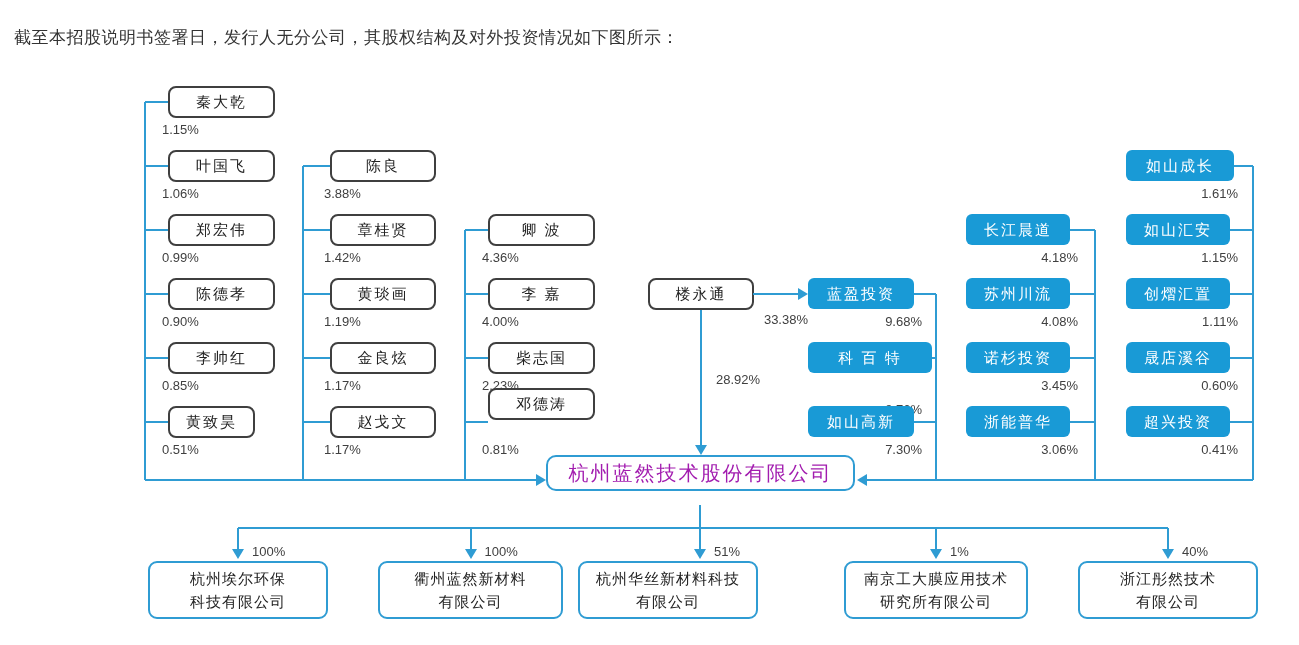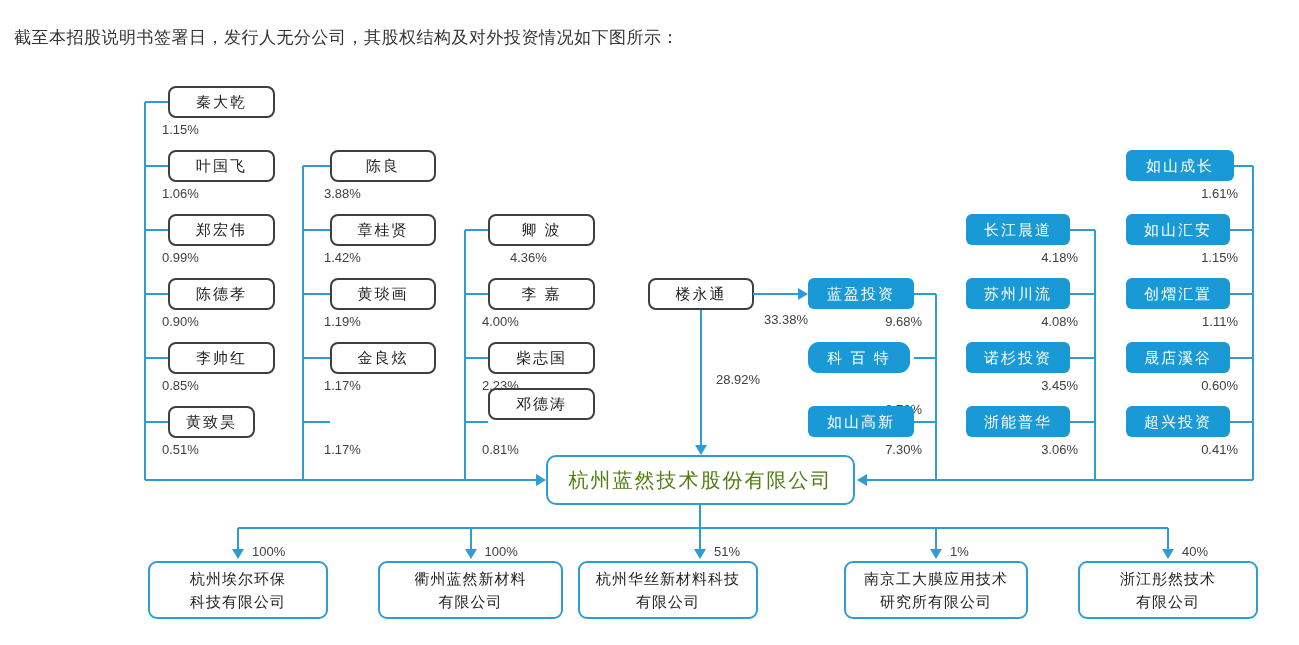--- a/index.html
+++ b/index.html
@@ -29,24 +29,24 @@
   }
   .ibox{
     position:absolute;height:31px;box-sizing:border-box;
     border:none;border-radius:6px;background:#199ad6;
     text-align:center;line-height:31px;font-size:15px;letter-spacing:2px;color:#ffffff;
   }
   .pct{
     position:absolute;font-size:13px;color:#404040;white-space:nowrap;
   }
   .company{
-    position:absolute;left:546px;top:455px;width:309px;height:50px;box-sizing:border-box;
+    position:absolute;left:546px;top:455px;width:309px;height:36px;box-sizing:border-box;
     border:2px solid var(--line);border-radius:10px;background:#fff;
     display:flex;align-items:center;justify-content:center;
-    font-size:20px;letter-spacing:2px;color:#4d7c0f;
+    font-size:20px;letter-spacing:2px;color:#a21caf;
   }
   .sbox{
     position:absolute;top:561px;height:58px;box-sizing:border-box;
     border:2px solid var(--line);border-radius:9px;background:#fff;
     display:flex;align-items:center;justify-content:center;text-align:center;
     font-size:15px;line-height:1.55;color:#222;white-space:pre-line;letter-spacing:1px;
   }
 </style>
 </head>
 <body>
@@ -83,40 +83,41 @@
       <div class="line" style="left: 303px; top: 229px; width: 27px; height: 2px;"></div>
       <div class="pbox" style="left: 330px; top: 214px; width: 106px;">章桂贤</div>
       <div class="pct" style="left: 324px; top: 250px;">1.42%</div>
       <div class="line" style="left: 303px; top: 293px; width: 27px; height: 2px;"></div>
       <div class="pbox" style="left: 330px; top: 278px; width: 106px;">黄琰画</div>
       <div class="pct" style="left: 324px; top: 314px;">1.19%</div>
       <div class="line" style="left: 303px; top: 357px; width: 27px; height: 2px;"></div>
       <div class="pbox" style="left: 330px; top: 342px; width: 106px;">金良炫</div>
       <div class="pct" style="left: 324px; top: 378px;">1.17%</div>
       <div class="line" style="left: 303px; top: 421px; width: 27px; height: 2px;"></div>
+      <div class="pbox" style="left: 330px; top: 406px; width: 106px;">赵戈文</div>
       <div class="pct" style="left: 324px; top: 442px;">1.17%</div>
       <div class="line" style="left: 464px; top: 230px; width: 2px; height: 250px;"></div>
       <div class="line" style="left: 465px; top: 229px; width: 23px; height: 2px;"></div>
       <div class="pbox" style="left: 488px; top: 214px; width: 107px;">卿 波</div>
-      <div class="pct" style="left: 482px; top: 250px; margin-left: 28px;">4.36%</div>
+      <div class="pct" style="left: 482px; top: 250px;">4.36%</div>
       <div class="line" style="left: 465px; top: 293px; width: 23px; height: 2px;"></div>
       <div class="pbox" style="left: 488px; top: 278px; width: 107px;">李 嘉</div>
       <div class="pct" style="left: 482px; top: 314px;">4.00%</div>
       <div class="line" style="left: 465px; top: 357px; width: 23px; height: 2px;"></div>
       <div class="pbox" style="left: 488px; top: 342px; width: 107px;">柴志国</div>
       <div class="pct" style="left: 482px; top: 378px;">2.23%</div>
       <div class="line" style="left: 465px; top: 421px; width: 23px; height: 2px;"></div>
       <div class="pbox" style="left: 488px; top: 388px; width: 107px;">邓德涛</div>
       <div class="pct" style="left: 482px; top: 442px;">0.81%</div>
       <div class="line" style="left: 935px; top: 294px; width: 2px; height: 186px;"></div>
       <div class="line" style="left: 914px; top: 293px; width: 22px; height: 2px;"></div>
       <div class="ibox" style="left: 808px; top: 278px; width: 106px;">蓝盈投资</div>
       <div class="pct" style="left: 850px; top: 314px; width: 72px; text-align: right;">9.68%</div>
       <div class="line" style="left: 914px; top: 357px; width: 22px; height: 2px;"></div>
-      <div class="ibox" style="left: 808px; top: 342px; width: 102px; border-radius: 11px;">科 百 特</div>
+      <div class="ibox" style="left: 808px; top: 342px; width: 124px;">科 百 特</div>
       <div class="pct" style="left: 850px; top: 378px; width: 72px; text-align: right; margin-top: 24px;">8.76%</div>
       <div class="line" style="left: 914px; top: 421px; width: 22px; height: 2px;"></div>
       <div class="ibox" style="left: 808px; top: 406px; width: 106px;">如山高新</div>
       <div class="pct" style="left: 850px; top: 442px; width: 72px; text-align: right;">7.30%</div>
       <div class="line" style="left: 1094px; top: 230px; width: 2px; height: 250px;"></div>
       <div class="line" style="left: 1070px; top: 229px; width: 25px; height: 2px;"></div>
       <div class="ibox" style="left: 966px; top: 214px; width: 104px;">长江晨道</div>
       <div class="pct" style="left: 1006px; top: 250px; width: 72px; text-align: right;">4.18%</div>
       <div class="line" style="left: 1070px; top: 293px; width: 25px; height: 2px;"></div>
       <div class="ibox" style="left: 966px; top: 278px; width: 104px;">苏州川流</div>

